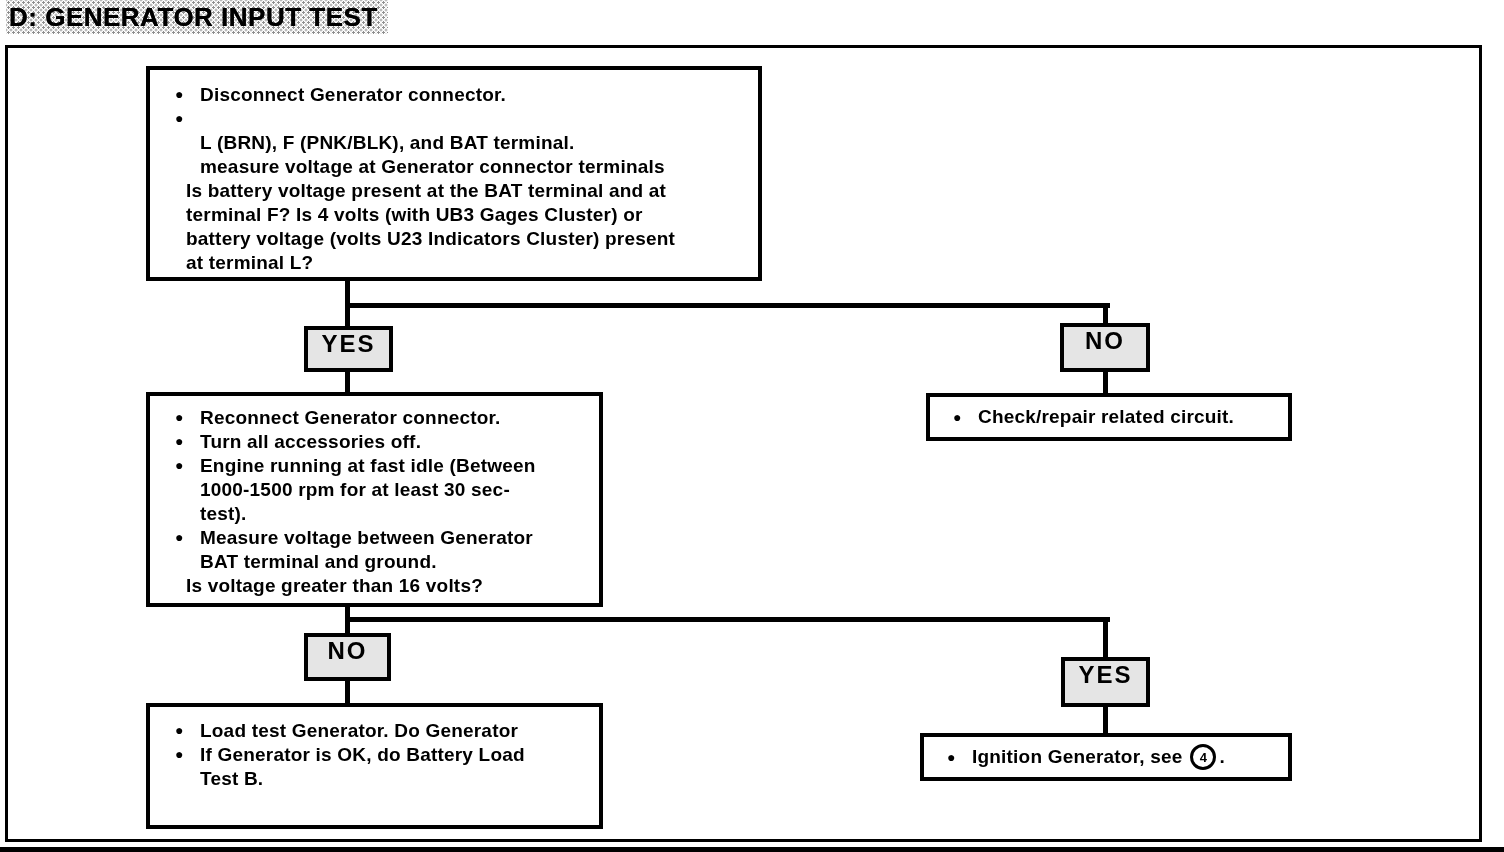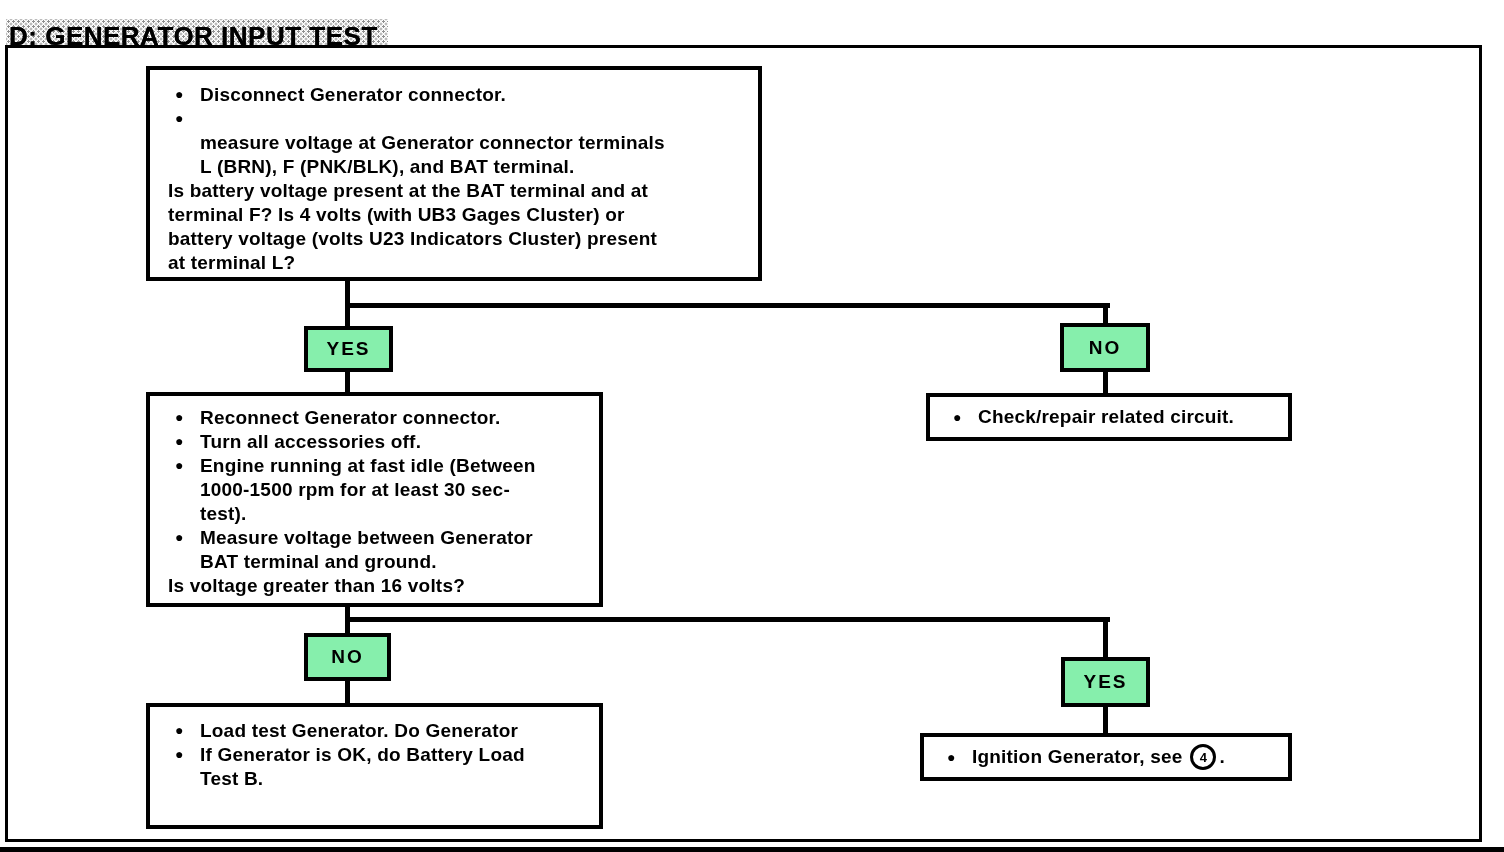--- a/index.html
+++ b/index.html
@@ -7,21 +7,21 @@
     position:relative;
     width:1504px;height:852px;
     background:#ffffff;
     font-family:"Liberation Sans",sans-serif;
     font-weight:bold;
     color:#000;
     overflow:hidden;
   }
   
   .title-band{
-    position:absolute;left:6px;top:19px;width:382px;height:34px;
+    position:absolute;left:6px;top:0;width:382px;height:34px;
     background-image:
       radial-gradient(circle,#8f8f8f 1.1px,transparent 1.3px),
       radial-gradient(circle,#a6a6a6 1px,transparent 1.2px);
     background-size:5px 5px,5px 5px;
     background-position:0 0,2.5px 2.5px;
     display:flex;align-items:center;
   }
   .title-text{
     font-size:26px;letter-spacing:0.5px;white-space:nowrap;
     padding-left:3px;
@@ -39,31 +39,31 @@
   .fbox{
     position:absolute;border:4px solid #000;box-sizing:border-box;background:#fff;
     font-size:19px;letter-spacing:0.2px;
   }
   .step1{left:146px;top:66px;width:616px;height:215px;padding-top:13px;}
   .step2{left:146px;top:392px;width:457px;height:215px;padding-top:10px;}
   .load{left:146px;top:703px;width:457px;height:126px;padding-top:12px;}
   .check{left:926px;top:393px;width:366px;height:48px;}
   .replace{left:920px;top:733px;width:372px;height:48px;}
   .label-box{
-    position:absolute;border:4px solid #000;box-sizing:border-box;background:#86efac;
-    display:flex;align-items:center;justify-content:center;
-    font-size:19px;letter-spacing:2px;
+    position:absolute;border:4px solid #000;box-sizing:border-box;background:#e5e5e5;
+    display:flex;justify-content:center;
+    font-size:24px;letter-spacing:2px;
   }
   .yes1{left:304px;top:326px;width:89px;height:46px;}
   .no1{left:1060px;top:323px;width:90px;height:49px;}
   .no2{left:304px;top:633px;width:87px;height:48px;}
   .yes2{left:1061px;top:657px;width:89px;height:50px;}
   
   .ln{position:relative;height:24px;line-height:24px;white-space:nowrap;padding-left:50px;}
-  .ln.q{padding-left:18px;}
+  .ln.q{padding-left:12px;margin-left:24px;}
   .blt{position:absolute;left:25px;top:-1px;font-size:14px;}
   .oneline{
     display:flex;align-items:center;height:100%;
     white-space:nowrap;padding-left:48px;position:relative;
   }
   .oneline .blt{left:23px;top:auto;}
   .circ{
     display:inline-flex;align-items:center;justify-content:center;
     width:20px;height:20px;border:3px solid #000;border-radius:50%;
     font-size:13px;letter-spacing:0;margin:0 3px 0 8px;flex:0 0 auto;
@@ -90,22 +90,22 @@
   <div class="conn" style="left:1103px;top:372px;width:5px;height:21px;"></div>
   <div class="conn" style="left:345px;top:607px;width:5px;height:26px;"></div>
   <div class="conn" style="left:345px;top:617px;width:765px;height:5px;"></div>
   <div class="conn" style="left:1103px;top:617px;width:5px;height:40px;"></div>
   <div class="conn" style="left:345px;top:681px;width:5px;height:22px;"></div>
   <div class="conn" style="left:1103px;top:707px;width:5px;height:26px;"></div>
 
   <div class="fbox step1">
     <div class="ln b"><span class="blt">●</span><span>Disconnect Generator connector.</span></div>
     <div class="ln b"><span class="blt">●</span></div>
+    <div class="ln">L (BRN), F (PNK/BLK), and BAT terminal.</div>
     <div class="ln">measure voltage at Generator connector terminals</div>
-    <div class="ln">L (BRN), F (PNK/BLK), and BAT terminal.</div>
     <div class="ln q">Is battery voltage present at the BAT terminal and at</div>
     <div class="ln q">terminal F? Is 4 volts (with UB3 Gages Cluster) or</div>
     <div class="ln q">battery voltage (volts U23 Indicators Cluster) present</div>
     <div class="ln q">at terminal L?</div>
   </div>
 
   <div class="label-box yes1">
       <span>YES</span>
     </div>
   <div class="label-box no1">

